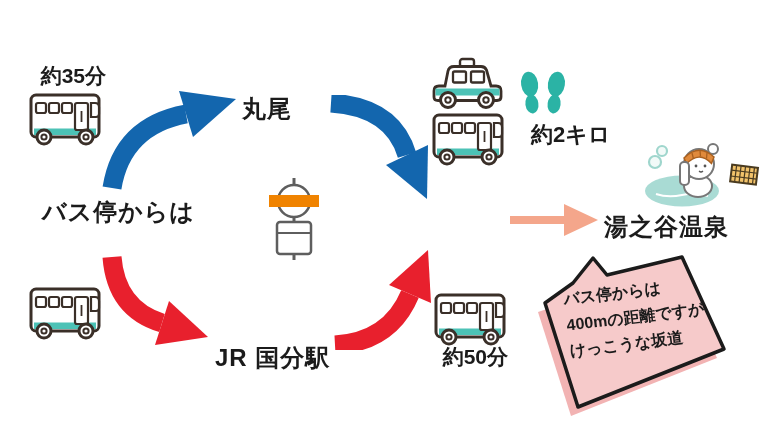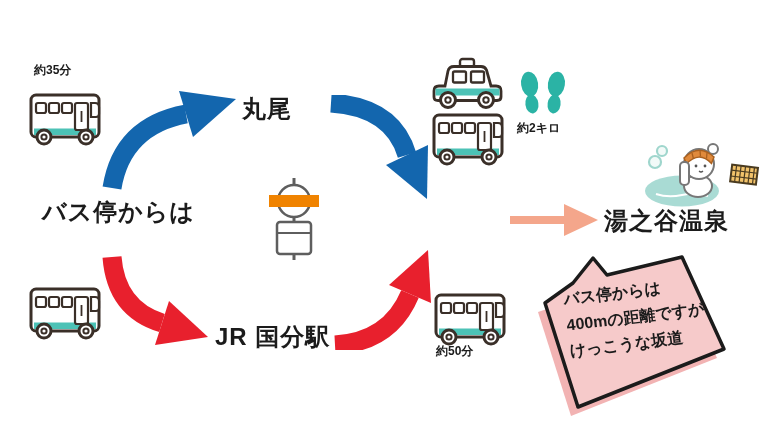--- a/index.html
+++ b/index.html
@@ -17,21 +17,21 @@
   }
   html,body{margin:0;padding:0;background:#fff;}
   #stage{
     position:relative;width:760px;height:428px;background:#ffffff;
     font-family:"Liberation Sans","DejaVu Sans",sans-serif;
     color:var(--ink);overflow:hidden;
   }
   .abs{position:absolute;}
   .lbl{position:absolute;font-weight:bold;color:var(--ink);white-space:nowrap;}
   .lbl-big{font-size:24px;letter-spacing:1px;}
-  .lbl-small{font-size:12px;text-align:left;}
+  .lbl-small{font-size:21px;text-align:right;}
   .note-text{
     position:absolute;left:562px;top:287px;width:168px;
     transform:rotate(-7deg);transform-origin:left top;
     font-weight:bold;font-size:16px;line-height:26px;color:var(--ink);
   }
   svg{display:block;}
 </style>
 </head>
 <body>
 
@@ -93,39 +93,39 @@
   <svg class="abs" style="left:518px;top:70px" width="50" height="48" viewBox="0 0 50 48">
     <g transform="rotate(-8 13 24)" fill="var(--teal-foot)">
       <ellipse cx="13" cy="14" rx="8.5" ry="12.5"></ellipse>
       <ellipse cx="12.5" cy="34" rx="6.5" ry="9.5"></ellipse>
     </g>
     <g transform="rotate(8 37 24)" fill="var(--teal-foot)">
       <ellipse cx="37" cy="14" rx="8.5" ry="12.5"></ellipse>
       <ellipse cx="37.5" cy="34" rx="6.5" ry="9.5"></ellipse>
     </g>
   </svg>
-  <div class="lbl" style="left:517px;top:120px;font-size:12px;">約2キロ</div>
+  <div class="lbl" style="left:531px;top:120px;font-size:22px;">約2キロ</div>
 
   <svg class="abs" style="left:266px;top:178px" width="56" height="82" viewBox="0 0 56 82">
     <line x1="28" y1="0" x2="28" y2="8" stroke="var(--gray-line)" stroke-width="3"></line>
     <circle cx="28" cy="23" r="16" fill="#fff" stroke="var(--gray-line)" stroke-width="2.5"></circle>
     <rect x="3" y="17" width="50" height="12" fill="var(--orange)"></rect>
     <line x1="28" y1="39" x2="28" y2="44" stroke="var(--gray-line)" stroke-width="3"></line>
     <rect x="11" y="44" width="34" height="32" rx="3" fill="#fff" stroke="var(--gray-line)" stroke-width="2.5"></rect>
     <line x1="12" y1="55" x2="44" y2="55" stroke="var(--gray-line)" stroke-width="2"></line>
     <line x1="28" y1="76" x2="28" y2="82" stroke="var(--gray-line)" stroke-width="3"></line>
   </svg>
 
 
   <svg class="abs" style="left:100px;top:247px" width="138" height="102" viewBox="0 0 138 102">
     <path d="M 12 10 Q 16 62 62 76" fill="none" stroke="var(--red)" stroke-width="19"></path>
     <polygon points="55,98 69,54 108,90" fill="var(--red)"></polygon>
   </svg>
 
-  <div class="lbl lbl-big" style="left:215px;top:321px;">JR 国分駅</div>
+  <div class="lbl lbl-big" style="left:215px;top:342px;">JR 国分駅</div>
 
   <svg class="abs" style="left:328px;top:238px" width="128" height="112" viewBox="0 0 128 112">
     <path d="M 7 107 Q 62 104 82 56" fill="none" stroke="var(--red)" stroke-width="19"></path>
     <polygon points="103,65 61,47 100,12" fill="var(--red)"></polygon>
   </svg>
 
   <svg class="abs" style="left:28px;top:286px" width="76" height="56" viewBox="0 0 76 56">
       <use href="#busShape"></use>
     </svg>
 
@@ -159,21 +159,21 @@
       <line x1="97.5" y1="28" x2="97.5" y2="45" stroke="#4A3B20" stroke-width="1.2"></line>
       <line x1="102" y1="28" x2="102" y2="45" stroke="#4A3B20" stroke-width="1.2"></line>
       <line x1="106.5" y1="28" x2="106.5" y2="45" stroke="#4A3B20" stroke-width="1.2"></line>
       <line x1="111" y1="28" x2="111" y2="45" stroke="#4A3B20" stroke-width="1.2"></line>
       <line x1="115.5" y1="28" x2="115.5" y2="45" stroke="#4A3B20" stroke-width="1.2"></line>
       <line x1="93" y1="33.5" x2="119" y2="33.5" stroke="#4A3B20" stroke-width="1.2"></line>
       <line x1="93" y1="39.5" x2="119" y2="39.5" stroke="#4A3B20" stroke-width="1.2"></line>
     </g>
   </svg>
 
-  <div class="lbl lbl-big" style="left:604px;top:205px;">湯之谷温泉</div>
+  <div class="lbl lbl-big" style="left:604px;top:211px;">湯之谷温泉</div>
 
   <svg class="abs" style="left:528px;top:243px" width="212" height="182" viewBox="0 0 212 182">
     <polygon points="10,69 147,23 189,115 43,173" fill="var(--pink-shadow)"></polygon>
     <path d="M17 60 L45 40 L65 15 L79 32 L154 14 L196 106 L50 164 Z" fill="var(--pink)" stroke="var(--ink)" stroke-width="3.5" stroke-linejoin="round"></path>
   </svg>
   <div class="note-text">
     <div>バス停からは</div>
     <div>400mの距離ですが</div>
     <div>けっこうな坂道</div>
   </div>

